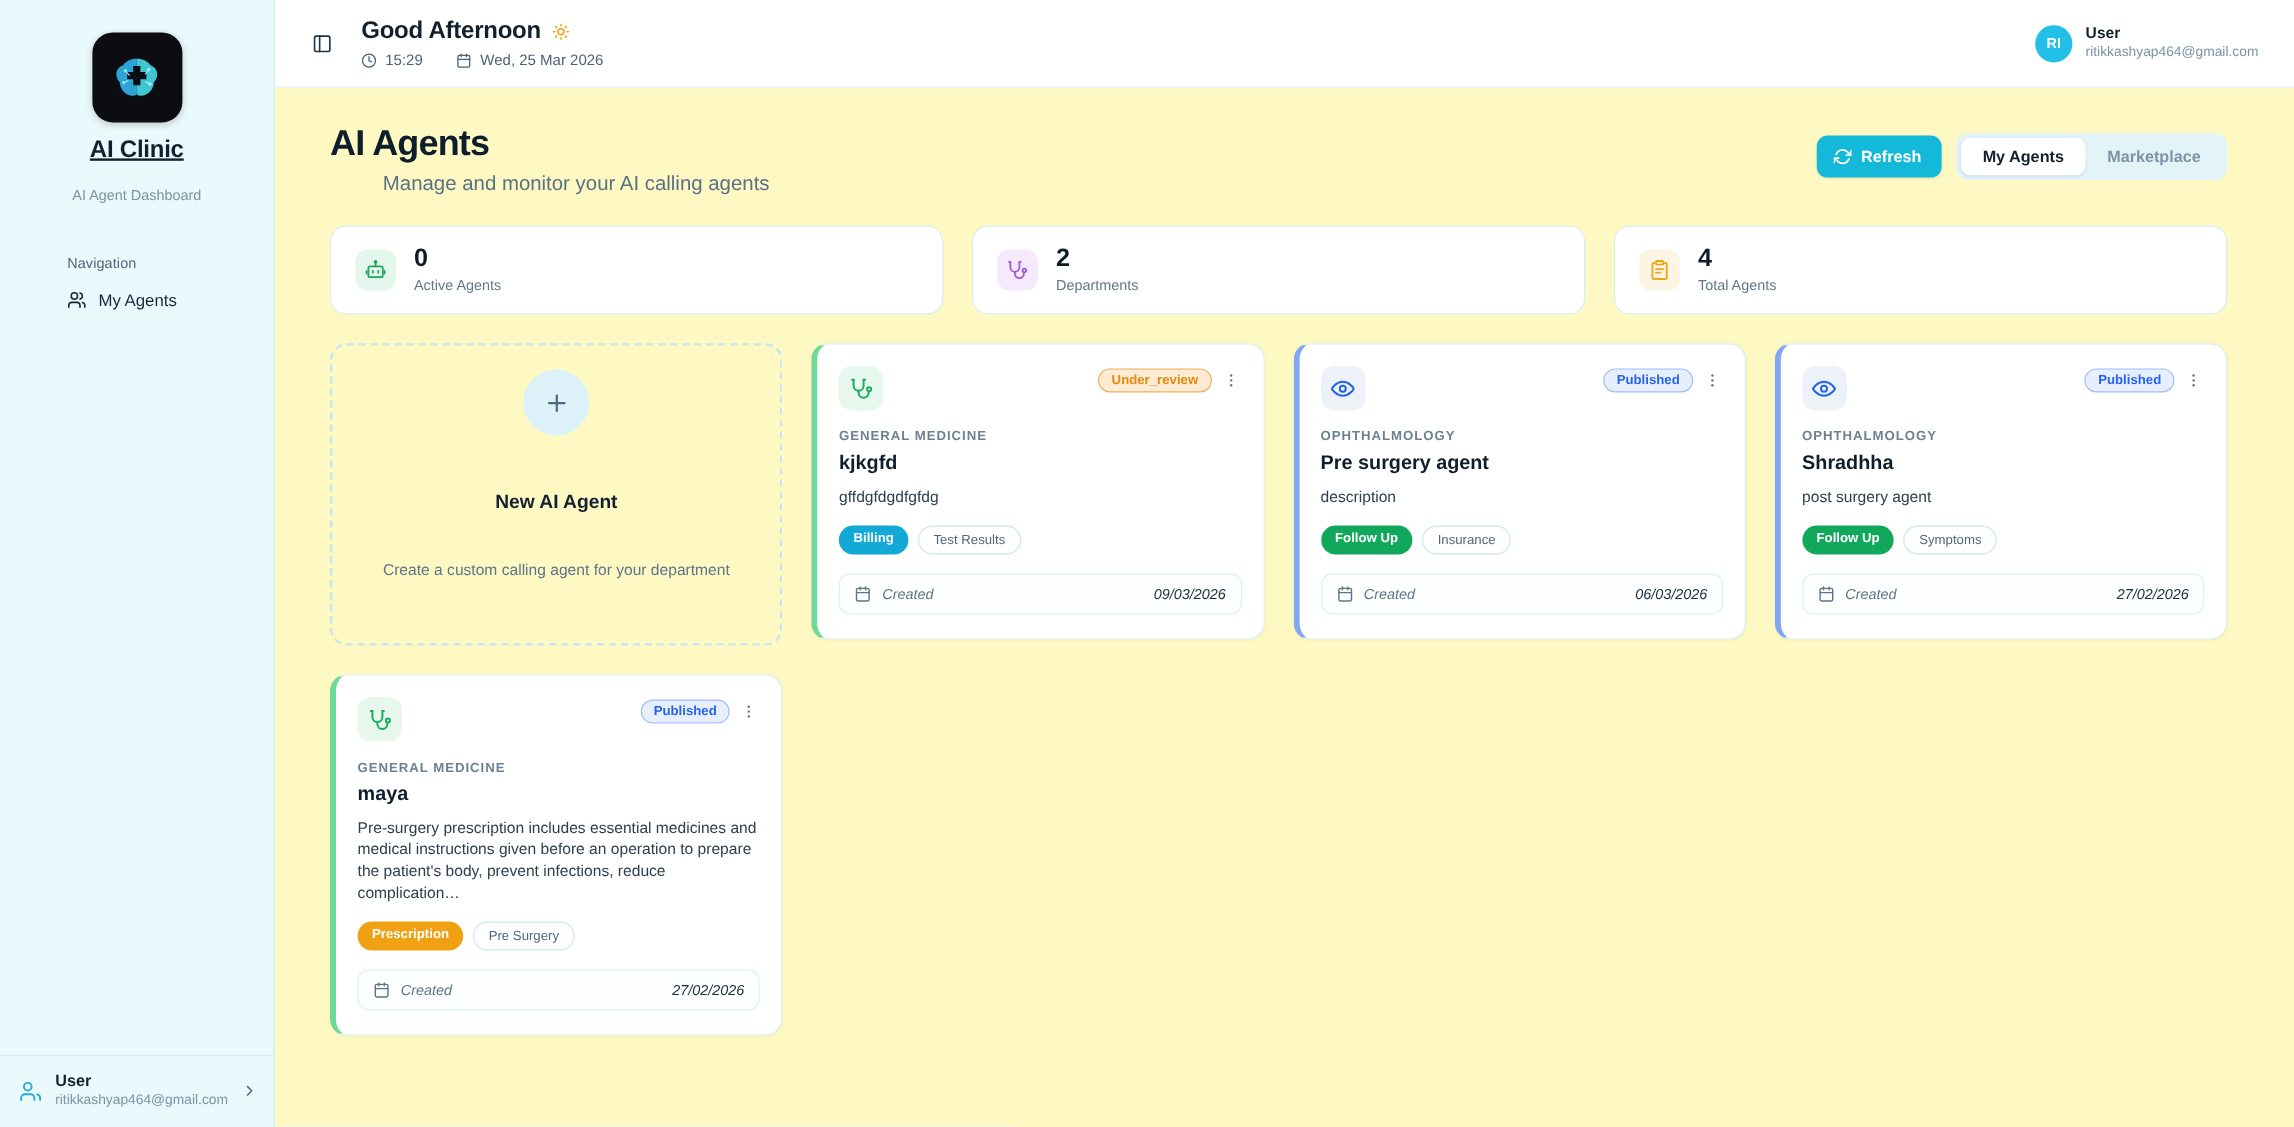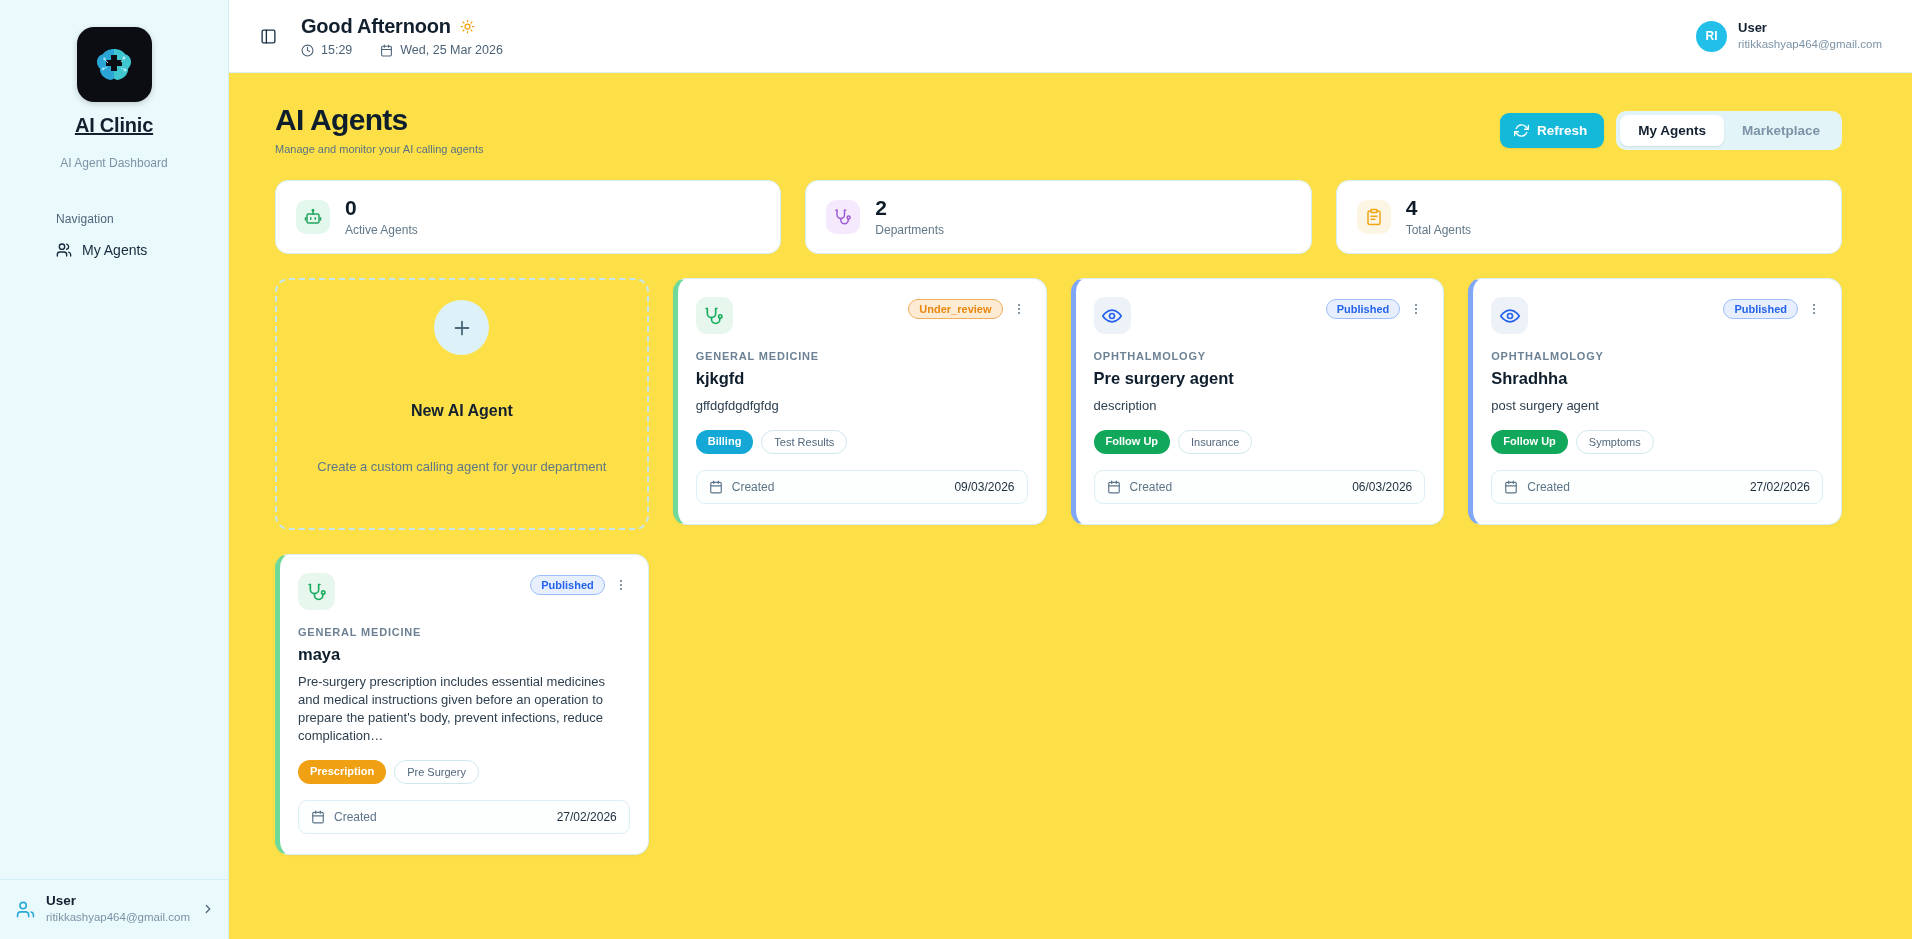--- a/index.html
+++ b/index.html
@@ -47,21 +47,21 @@
     margin-top: auto; border-top: 1px solid #D2EEF4;
     padding: 13px 16px 14px 16px;
     display: flex; align-items: center; gap: 11px; cursor: pointer;
   }
   .sf-name { font-size: 13.5px; font-weight: 700; color: #13202F; line-height: 1.25; }
   .sf-mail { font-size: 11.5px; color: #7C93A6; line-height: 1.3; }
   .sf-chevron { margin-left: auto; color: #51677C; }
 
   
   .main { flex: 1; height: 939px; display: flex; flex-direction: column;
-          background: #fde047; overflow: hidden; }
+          background: #fef9c3; overflow: hidden; }
 
   .topbar {
     height: 73px; flex: 0 0 73px; background: #FFFFFF;
     border-bottom: 1px solid #DCEFF4;
     display: flex; align-items: center; padding: 0 26px 0 24px; gap: 18px;
   }
   .panel-toggle {
     width: 30px; height: 30px; display: flex; align-items: center; justify-content: center;
     border-radius: 6px; cursor: pointer; color: #1D3247;
   }
@@ -73,25 +73,25 @@
   .topbar-spacer { flex: 1; }
   .user-chip { display: flex; align-items: center; gap: 11px; cursor: pointer; padding-right: 4px;}
   .avatar {
     width: 31px; height: 31px; border-radius: 50%; background: #22C0E8;
     color: #fff; font-size: 12px; font-weight: 600;
     display: flex; align-items: center; justify-content: center;
   }
   .uc-name { font-size: 13px; font-weight: 700; color: #13202F; line-height: 1.3; }
   .uc-mail { font-size: 11.5px; color: #7C93A6; line-height: 1.35; }
 
-  .content { flex: 1; overflow-y: auto; padding: 30px 70px 40px 46px; }
+  .content { flex: 1; overflow-y: auto; padding: 30px 56px 40px 46px; }
 
   .page-head { display: flex; align-items: flex-start; }
   .page-title { font-size: 30px; font-weight: 700; color: #0F1E2D; letter-spacing: -.7px; }
-  .page-sub { margin-top: 6px; font-size: 11px; color: #5A7185; }
+  .page-sub { margin-top: 6px; font-size: 17px; color: #5A7185; margin-left: 44px; }
   .head-actions { margin-left: auto; display: flex; align-items: center; gap: 12px; padding-top: 8px; }
   .btn-refresh {
     display: flex; align-items: center; gap: 8px;
     background: #14B8D9; color: #fff; border: none; cursor: pointer;
     font-size: 13.5px; font-weight: 600; border-radius: 9px;
     padding: 10px 17px 10px 14px; font-family: inherit;
     box-shadow: 0 1px 2px rgba(0,0,0,.08);
   }
   .segmented {
     display: flex; background: #E2F4F8; border-radius: 10px; padding: 4px;
@@ -158,20 +158,21 @@
   .ac-tags { margin-top: 15px; display: flex; flex-wrap: wrap; gap: 8px; text-align: center; }
   .tag {
     font-size: 11px; font-weight: 600; border-radius: 999px; padding: 5px 12px;
   }
   .tag.solid { color: #fff; }
   .tag.outline { background: #fff; border: 1px solid #CEE8EE; color: #51677C; font-weight: 400; }
   .ac-created {
     margin-top: 16px; border: 1px solid #DBF0F4; border-radius: 9px;
     padding: 9px 12px; display: flex; align-items: center; gap: 9px;
     background: #FDFEFE;
+    font-style: italic;
   }
   .created-lab { font-size: 12px; color: #5C7488; }
   .created-val { margin-left: auto; font-size: 12px; color: #1C2E3E; font-weight: 500; }
 
   svg { display: block; }
 </style>
 </head>
 <body>
 
 <div class="app">

